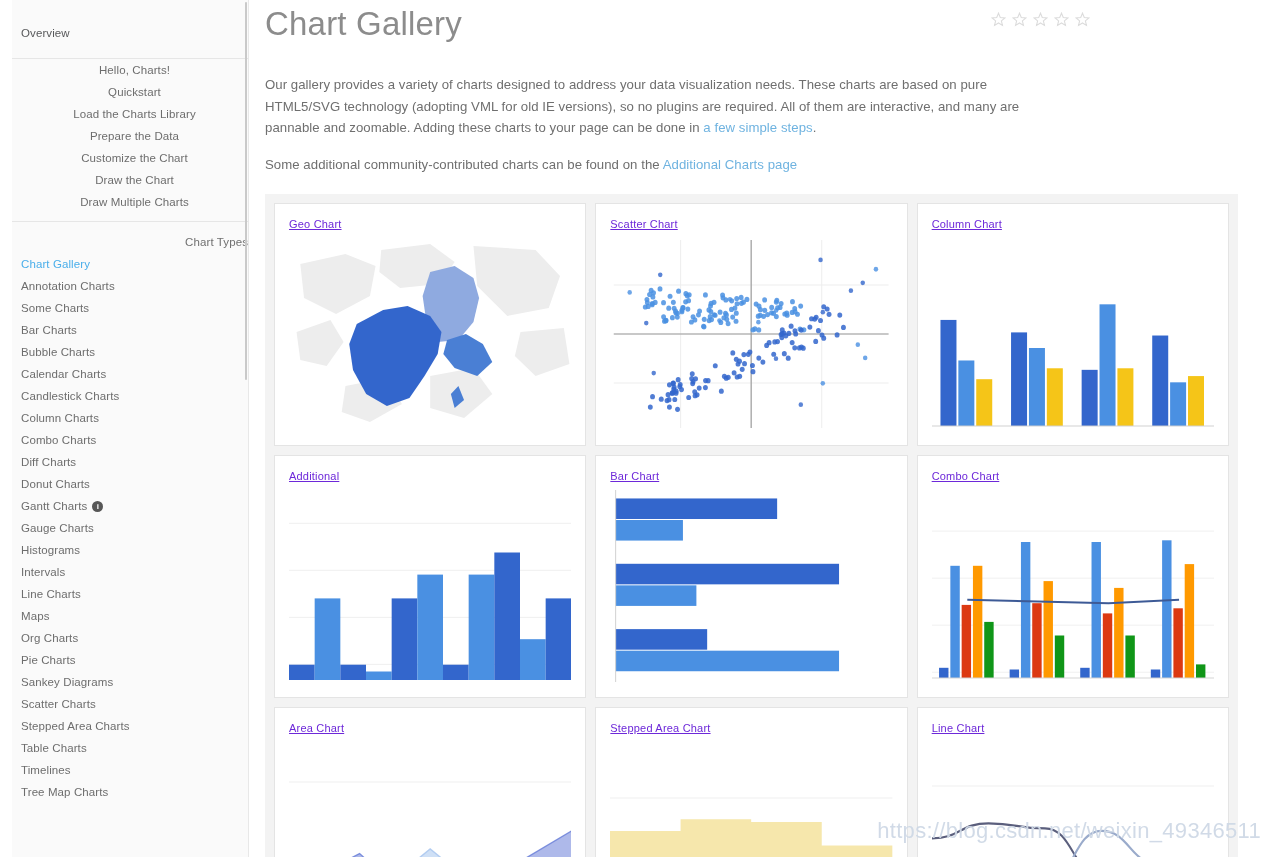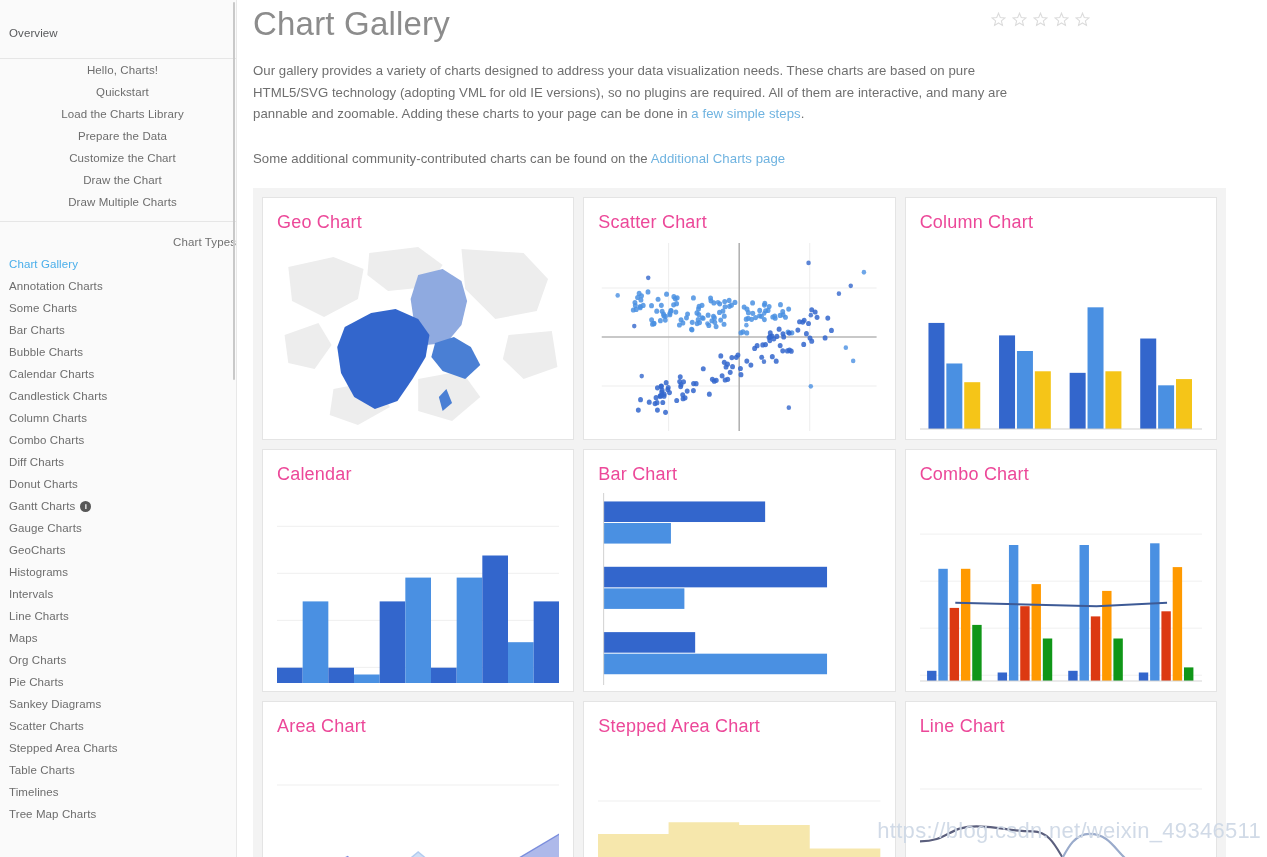--- a/index.html
+++ b/index.html
@@ -3,21 +3,21 @@
 <meta charset="utf-8">
 <style>
   * { box-sizing: border-box; margin: 0; padding: 0; }
   html, body {
     width: 1267px; height: 857px;
     overflow: hidden;
     background: #ffffff;
     font-family: "Liberation Sans", sans-serif;
     -webkit-font-smoothing: antialiased;
   }
-  .page { position: relative; width: 1267px; height: 857px; display: flex; background:#fff; }
+  .page { position: relative; width: 1267px; height: 857px; display: flex; background:#fff;padding-left:12px; }
 
   
   .sidebar {
     width: 237px; height: 857px;
     background: #fafafa;
     border-right: 1px solid #e8e8e8;
     position: relative;
     overflow: hidden;
     flex: 0 0 237px;
   }
@@ -74,28 +74,28 @@
     font-size: 33px;
     font-weight: 400;
     color: #8c8c8c;
     letter-spacing: .2px;
     line-height: 44px;
   }
   .stars { display: flex; gap: 6px; padding-top: 10px; padding-right: 155px; }
   .star { width: 15px; height: 15px; display:block; }
 
   .intro {
-    margin-top: 14px;
+    margin-top: 28px;
     font-size: 13.2px;
     line-height: 21.5px;
     color: #6f6f6f;
     max-width: 800px;
     letter-spacing: .05px;
   }
-  .intro2 { margin-top: 23px; }
+  .intro2 { margin-top: 15px; }
   .lnk { color: #6fb3e0; text-decoration: none; }
 
   
   .gallery {
     margin-top: 19px;
     background: #f3f3f3;
     padding: 9px 9px 0 9px;
     width: 973px;
     height: 680px;
     overflow: hidden;
@@ -109,25 +109,26 @@
   .card {
     background: #ffffff;
     border: 1px solid #e4e4e4;
     height: 243px;
     padding: 14px 14px 0 14px;
     overflow: hidden;
     position: relative;
     cursor: pointer;
   }
   .card-title {
-    font-size: 18px;
-    color: #ec4899;
+    font-size: 11px;
+    color: #6d28d9;
     font-weight: 400;
     letter-spacing: .2px;
     margin-bottom: 6px;
+    text-decoration: underline;
   }
   .card-canvas { width: 100%; height: 196px; position: relative; }
   .card-canvas svg { display: block; width: 100%; height: 100%; }
 
   .watermark {
     position: absolute;
     right: 6px;
     bottom: 13px;
     font-size: 22px;
     color: #cfd9e6;
@@ -168,21 +169,20 @@
           <div class="sb-item"><span>Bar Charts</span></div>
           <div class="sb-item"><span>Bubble Charts</span></div>
           <div class="sb-item"><span>Calendar Charts</span></div>
           <div class="sb-item"><span>Candlestick Charts</span></div>
           <div class="sb-item"><span>Column Charts</span></div>
           <div class="sb-item"><span>Combo Charts</span></div>
           <div class="sb-item"><span>Diff Charts</span></div>
           <div class="sb-item"><span>Donut Charts</span></div>
           <div class="sb-item"><span>Gantt Charts</span><span class="sb-badge">i</span></div>
           <div class="sb-item"><span>Gauge Charts</span></div>
-          <div class="sb-item"><span>GeoCharts</span></div>
           <div class="sb-item"><span>Histograms</span></div>
           <div class="sb-item"><span>Intervals</span></div>
           <div class="sb-item"><span>Line Charts</span></div>
           <div class="sb-item"><span>Maps</span></div>
           <div class="sb-item"><span>Org Charts</span></div>
           <div class="sb-item"><span>Pie Charts</span></div>
           <div class="sb-item"><span>Sankey Diagrams</span></div>
           <div class="sb-item"><span>Scatter Charts</span></div>
           <div class="sb-item"><span>Stepped Area Charts</span></div>
           <div class="sb-item"><span>Table Charts</span></div>
@@ -497,21 +497,21 @@
                 <rect x="178" y="68.32" width="17" height="121.68" fill="#4a90e2"></rect>
                 <rect x="197" y="132.28" width="17" height="57.72" fill="#f5c518"></rect>
                 <rect x="234" y="99.52000000000001" width="17" height="90.47999999999999" fill="#3366cc"></rect>
                 <rect x="253" y="146.32" width="17" height="43.68000000000001" fill="#4a90e2"></rect>
                 <rect x="272" y="140.07999999999998" width="17" height="49.92" fill="#f5c518"></rect>
                 <line x1="0" y1="190" x2="300" y2="190" stroke="#d0d0d0" stroke-width="1"></line>
               </svg>
             </div>
           </div>
           <div class="card">
-            <div class="card-title">Calendar</div>
+            <div class="card-title">Additional</div>
             <div class="card-canvas">
               <svg viewBox="0 0 300 196" preserveAspectRatio="none">
                 <line x1="0" y1="35.28" x2="300" y2="35.28" stroke="#eeeeee" stroke-width="1"></line>
                 <line x1="0" y1="82.32" x2="300" y2="82.32" stroke="#eeeeee" stroke-width="1"></line>
                 <line x1="0" y1="129.36" x2="300" y2="129.36" stroke="#eeeeee" stroke-width="1"></line>
                 <line x1="0" y1="176.4" x2="300" y2="176.4" stroke="#eeeeee" stroke-width="1"></line>
                 <rect x="0" y="176.7" width="27.272727272727273" height="15.299999999999999" fill="#3366cc"></rect>
                 <rect x="27.272727272727273" y="110.4" width="27.272727272727273" height="81.6" fill="#4a90e2"></rect>
                 <rect x="54.54545454545455" y="176.7" width="27.272727272727273" height="15.299999999999999" fill="#3366cc"></rect>
                 <rect x="81.81818181818181" y="183.5" width="27.272727272727273" height="8.5" fill="#4a90e2"></rect>

